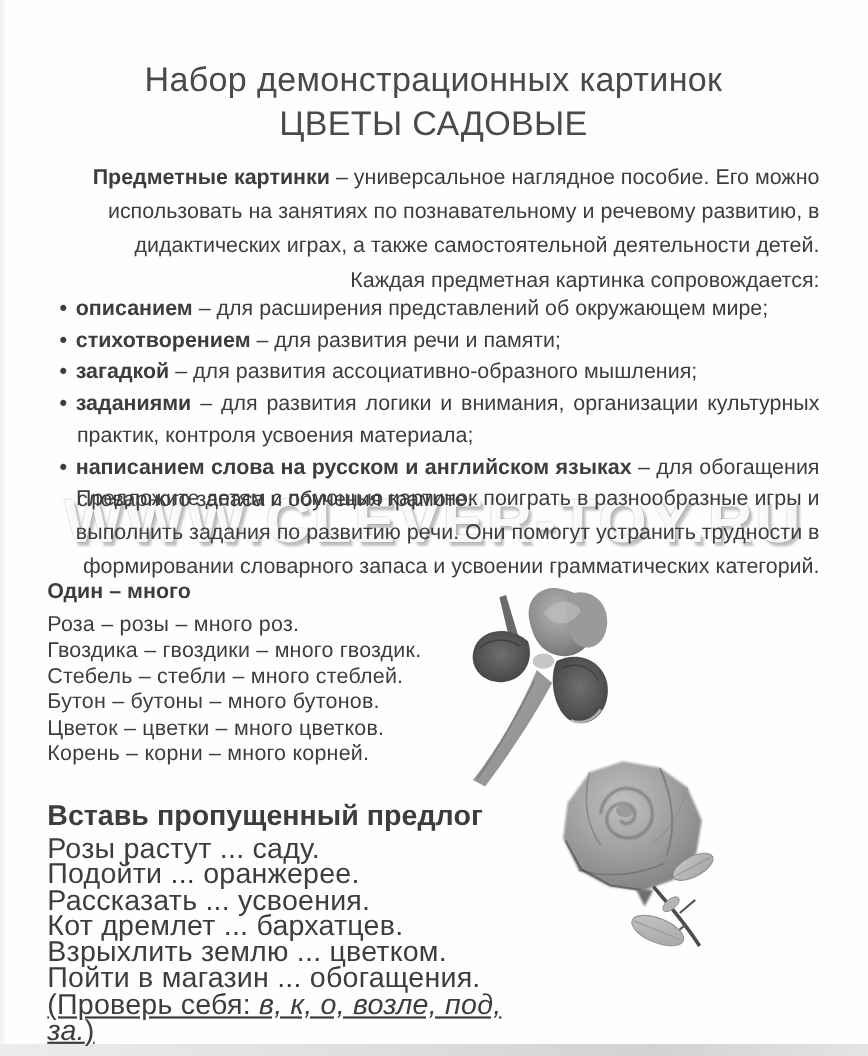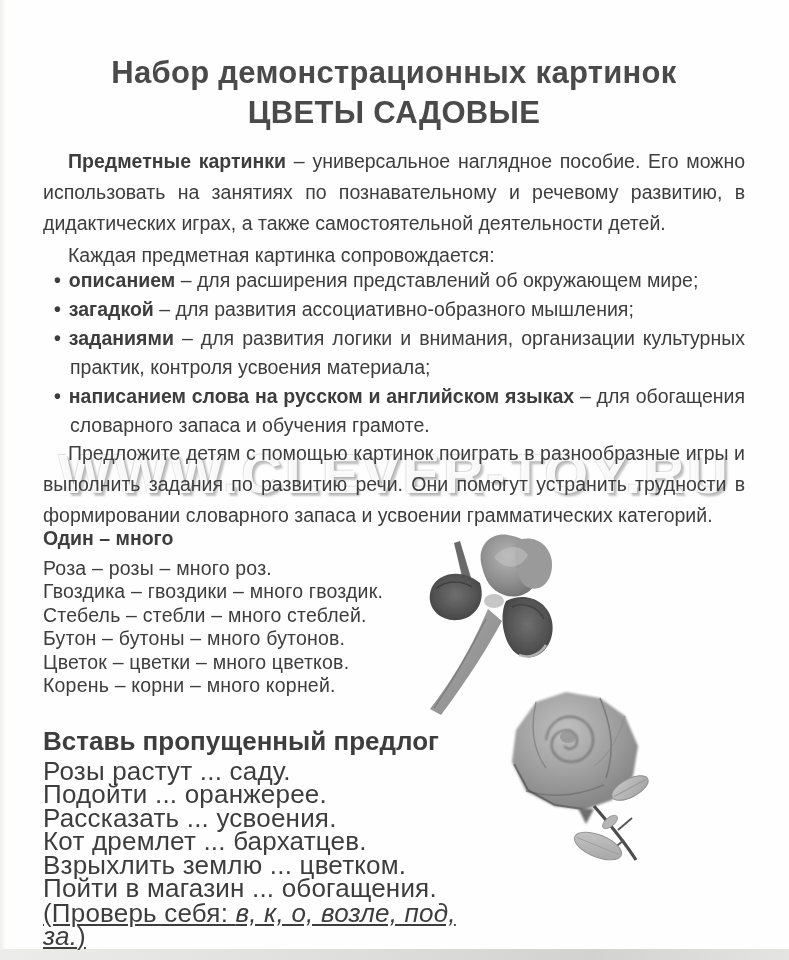--- a/index.html
+++ b/index.html
@@ -33,25 +33,25 @@
     letter-spacing: 3px;
     color: rgba(255,255,255,0.92);
     text-shadow: 3px 3px 2px rgba(125,125,125,0.45),
                  -1px -1px 1px rgba(150,150,150,0.30),
                  1px 1px 0 rgba(140,140,140,0.25);
     z-index: 1;
     white-space: nowrap;
   }
   .blk { position: absolute; left: 43px; width: 702px; z-index: 2; }
   .just { text-align: justify; }
-  .indent { text-indent: 25px; }
+  .indent { text-indent: 25px; text-align: right; }
 
   .b-title {
     top: 53px; text-align: center;
-    font-size: 31px; line-height: 40px; font-weight: bold;
+    font-size: 31px; line-height: 40px; font-weight: normal;
     color: #4a4a4a; letter-spacing: 0.3px;
   }
   .b-p1 { top: 146px; font-size: 19.5px; line-height: 31px; }
   .b-kazhdaya { top: 241px; font-size: 19.5px; line-height: 28px; }
   .b-list { top: 266px; font-size: 19.5px; line-height: 29px; list-style: none; }
   .b-list li { padding-left: 27px; text-indent: -16px; }
   .b-list li::before { content: "\2022"; font-weight: bold; margin-right: 8px; }
   .b-p2 { top: 438px; font-size: 19.5px; line-height: 31px; }
   .b-onemany { top: 527px; font-size: 19.5px; line-height: 23.5px; width: 420px; }
   .b-prep   { top: 730px; font-size: 26px; line-height: 23.5px; width: 440px; }
@@ -71,20 +71,21 @@
   <div class="watermark">WWW.CLEVER-TOY.RU</div>
 
   <h1 class="blk b-title"><span>Набор демонстрационных картинок</span><br><span>ЦВЕТЫ САДОВЫЕ</span></h1>
 
   <p class="blk b-p1 just indent"><b>Предметные картинки</b><span> – универсальное наглядное пособие. Его можно использовать на занятиях по познавательному и речевому развитию, в дидактических играх, а также самостоятельной деятельности детей.</span></p>
 
   <p class="blk b-kazhdaya indent">Каждая предметная картинка сопровождается:</p>
 
   <ul class="blk b-list just">
     <li><b>описанием</b><span> – для расширения представлений об окружающем мире;</span></li>
+    <li><b>стихотворением</b><span> – для развития речи и памяти;</span></li>
     <li><b>загадкой</b><span> – для развития ассоциативно-образного мышления;</span></li>
     <li><b>заданиями</b><span> – для развития логики и внимания, организации культурных практик, контроля усвоения материала;</span></li>
     <li><b>написанием слова на русском и английском языках</b><span> – для обогащения словарного запаса и обучения грамоте.</span></li>
   </ul>
 
   <p class="blk b-p2 just indent">Предложите детям с помощью картинок поиграть в разнообразные игры и выполнить задания по развитию речи. Они помогут устранить трудности в формировании словарного запаса и усвоении грамматических категорий.</p>
 
   <div class="blk b-onemany">
     <div class="h">Один – много</div>
     <div class="ln">Роза – розы – много роз.</div>

